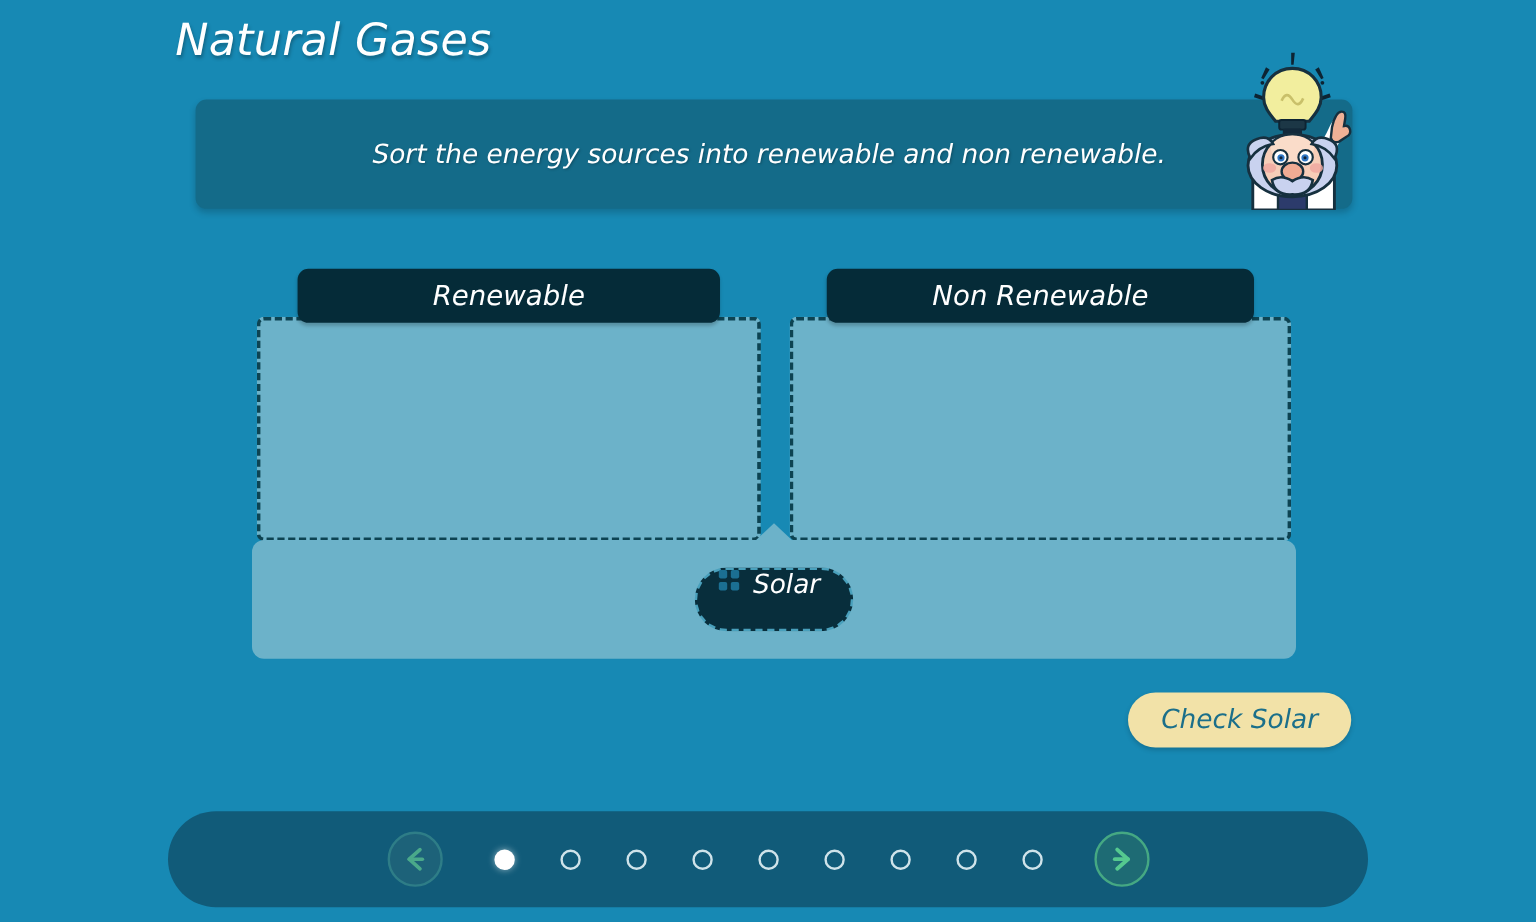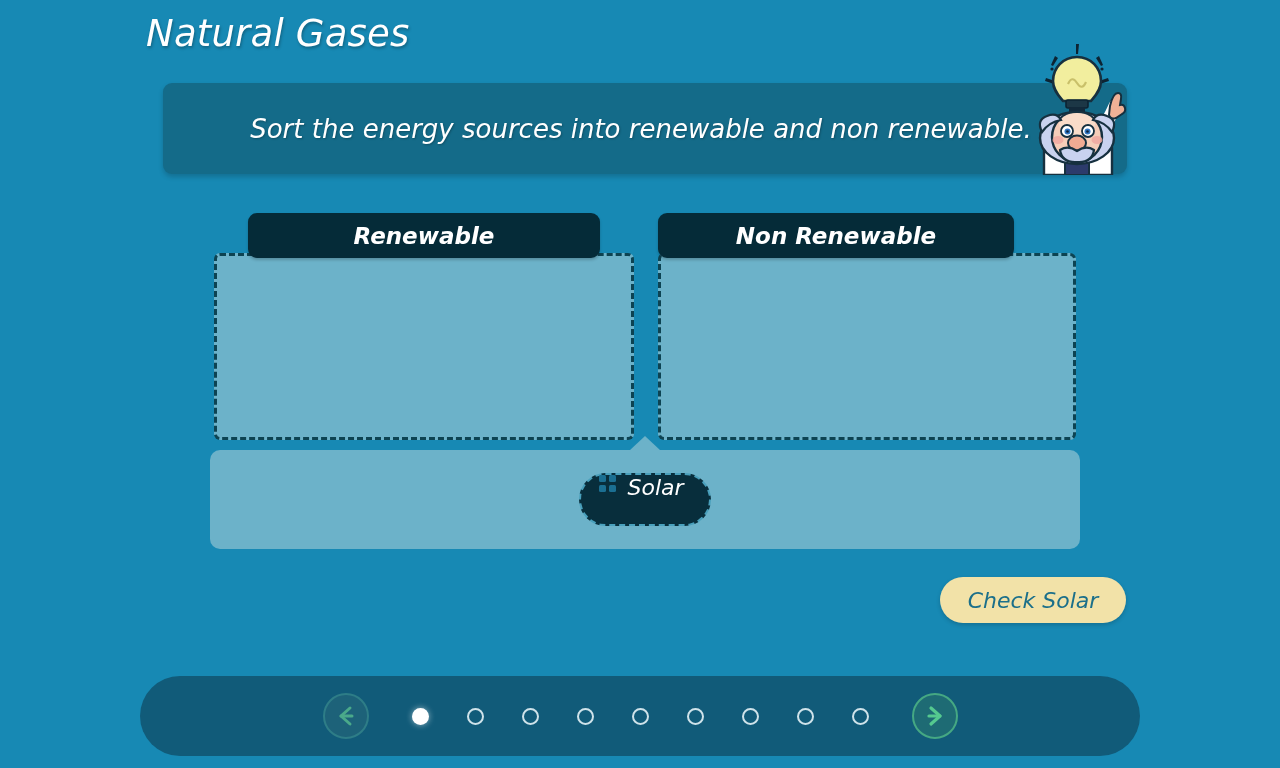--- a/index.html
+++ b/index.html
@@ -46,58 +46,57 @@
   .instruction-text {
     position: absolute;
     left: 0;
     right: 0;
     top: 50%;
     transform: translateY(-50%);
     text-align: center;
     padding-right: 8px;
     font-family: "DejaVu Sans", sans-serif;
     font-style: italic;
-    font-size: 26px;
+    font-size: 22px;
     color: #ffffff;
     text-shadow: 1px 1px 2px rgba(0,0,0,0.25);
     white-space: nowrap;
   }
 
   
   .mascot {
     position: absolute;
     left: 1022px;
     top: 40px;
     width: 110px;
     height: 135px;
     pointer-events: none;
   }
 
   
   .category-col {
     position: absolute;
-    top: 213px;
-    font-weight: bold;
+    top: 224px;
   }
   .category-col.left  { left: 214px;  width: 420px; }
   .category-col.right { left: 658px;  width: 418px; }
 
   .category-header {
     position: relative;
     height: 45px;
     background: #052b38;
     border-radius: 9px;
     display: flex;
     align-items: center;
     justify-content: center;
     z-index: 3;
     box-shadow: 0 2px 3px rgba(0,0,0,0.2);
   }
   .category-col.left  .category-header { width: 352px; margin-left: 34px; }
-  .category-col.right .category-header { width: 356px; }
+  .category-col.right .category-header { width: 356px; margin-left: 31px; }
 
   .category-header span {
     font-family: "DejaVu Sans", sans-serif;
     font-style: italic;
     font-size: 23px;
     color: #ffffff;
     white-space: nowrap;
   }
 
   .drop-zone {

